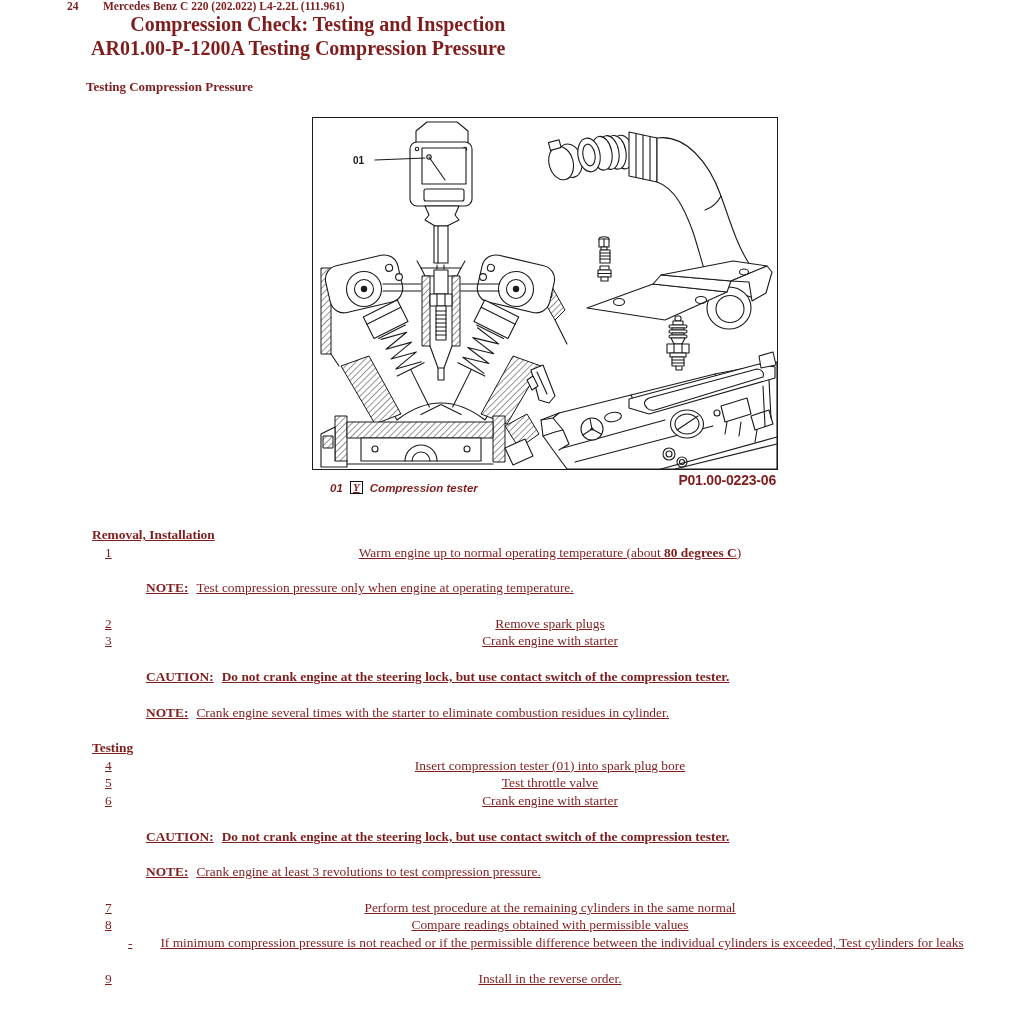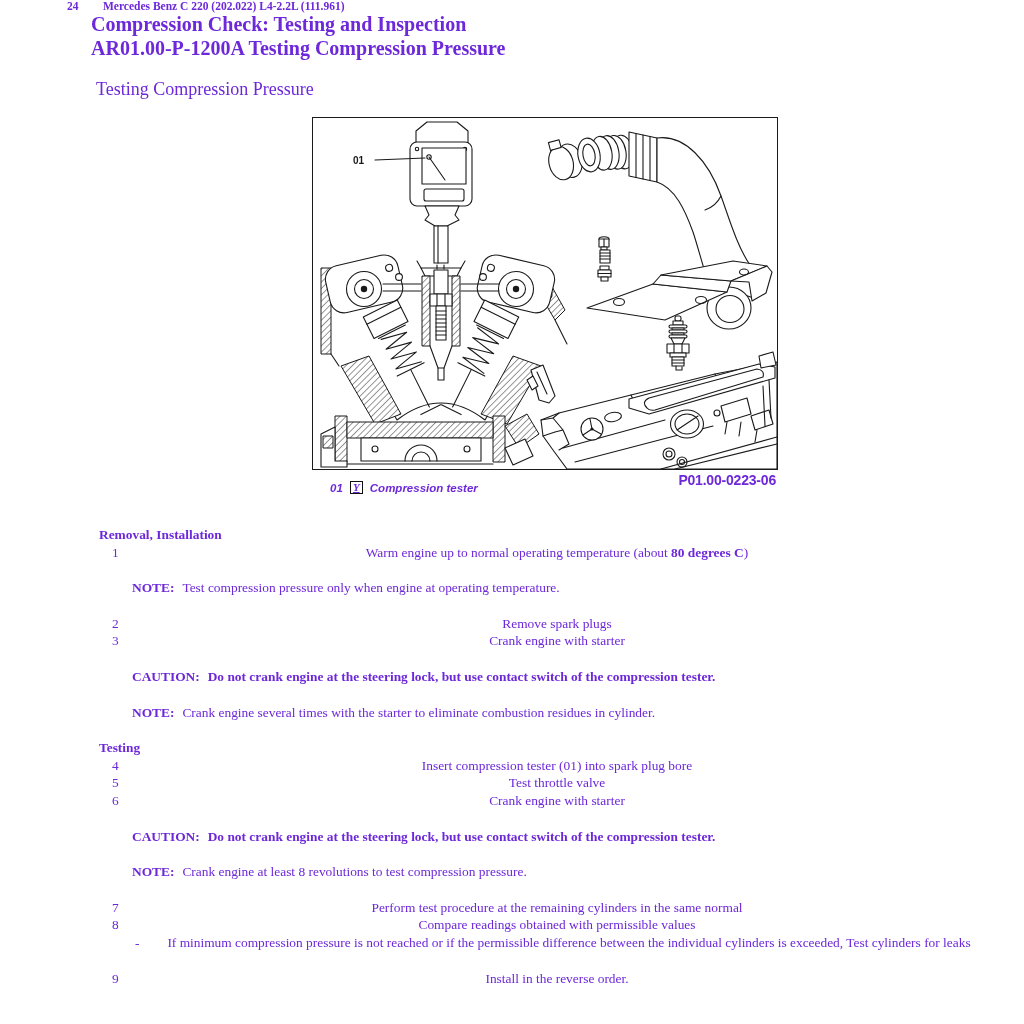--- a/index.html
+++ b/index.html
@@ -1,50 +1,50 @@
 <!DOCTYPE html>
 <html><head>
 <meta charset="utf-8">
 <style>
   html,body { margin:0; padding:0; background:#ffffff; }
   .page {
     position:relative; width:1024px; height:1024px; background:#ffffff;
-    color:#6d28d9; font-family:"Liberation Serif", serif; overflow:hidden;
+    color:#7f1d1d; font-family:"Liberation Serif", serif; overflow:hidden;
   }
   .pgnum { position:absolute; left:67px; top:0px; font-size:11.5px; font-weight:bold; }
   .hdr-vehicle { position:absolute; left:103px; top:0px; font-size:11.5px; font-weight:bold; }
-  .doc-title { position:absolute; left:91px; top:12px; font-size:20px; font-weight:bold; line-height:24px; }
-  .section-heading { position:absolute; left:96px; top:79px; font-size:18px; font-weight:normal; }
+  .doc-title { position:absolute; left:91px; top:12px; font-size:20px; font-weight:bold; line-height:24px;text-align:right; }
+  .section-heading { position:absolute; left:86px; top:79px; font-size:13px; font-weight:bold; }
 
   .figure-frame {
     position:absolute; left:312px; top:117px; width:464px; height:351px;
     border:1.2px solid #1a1a1a; background:#ffffff; box-sizing:content-box;
   }
   .fig-code {
     position:absolute; left:312px; top:472px; width:464px; text-align:right;
     font-family:"Liberation Sans", sans-serif; font-size:14px; font-weight:bold; letter-spacing:-0.2px;
   }
   .fig-caption {
     position:absolute; left:330px; top:481px; display:flex; align-items:center; gap:7px;
     font-family:"Liberation Sans", sans-serif; font-style:italic; font-size:11.5px; font-weight:bold;
   }
   .tool-icon {
     width:13px; height:13px; border:1.6px solid #111; display:flex; align-items:center;
     justify-content:center; font-family:"Liberation Serif", serif; font-size:11px;
     font-weight:bold; font-style:italic; line-height:1; text-decoration:underline;
     box-sizing:border-box; padding-bottom:1px;
   }
 
-  .content { position:absolute; left:99px; top:526px; width:880px; font-size:13.4px; line-height:17.6px; }
+  .content { position:absolute; left:92px; top:526px; width:880px; font-size:13.4px; line-height:17.6px;text-decoration:underline; }
   .sec-heading { font-weight:bold; }
   .row { display:flex; }
   .row .num { flex:none; width:23px; margin-left:13px; }
   .row .text { flex:1;text-align:center; }
   .row.sub .dash { flex:none; width:24px; margin-left:36px; }
-  .callout { margin-left:33px; }
+  .callout { margin-left:54px; }
   .callout .lbl { font-weight:bold; margin-right:8px; }
   .callout.caution { font-weight:bold; }
   .gap { margin-top:18px; }
   .b { font-weight:bold; }
 
   svg { display:block; }
   svg .ln { stroke:#1a1a1a; stroke-width:1.1; fill:none; stroke-linejoin:round; stroke-linecap:round; }
   svg .wh { stroke:#1a1a1a; stroke-width:1.1; fill:#ffffff; stroke-linejoin:round; }
   svg .ht { stroke:#1a1a1a; stroke-width:1; fill:url(#hatch); stroke-linejoin:round; }
   svg .fl { fill:#1a1a1a; stroke:none; }
@@ -291,21 +291,21 @@
       </div>
       <div class="row step">
         <span class="num">5</span>
         <span class="text"><span>Test throttle valve</span></span>
       </div>
       <div class="row step">
         <span class="num">6</span>
         <span class="text"><span>Crank engine with starter</span></span>
       </div>
       <div class="callout caution gap"><span class="lbl">CAUTION:</span><span>Do not crank engine at the steering lock, but use contact switch of the compression tester.</span></div>
-      <div class="callout note gap"><span class="lbl">NOTE:</span><span>Crank engine at least 8 revolutions to test compression pressure.</span></div>
+      <div class="callout note gap"><span class="lbl">NOTE:</span><span>Crank engine at least 3 revolutions to test compression pressure.</span></div>
       <div class="row step gap">
         <span class="num">7</span>
         <span class="text"><span>Perform test procedure at the remaining cylinders in the same normal</span></span>
       </div>
       <div class="row step">
         <span class="num">8</span>
         <span class="text"><span>Compare readings obtained with permissible values</span></span>
       </div>
       <div class="row sub">
         <span class="dash">-</span>

